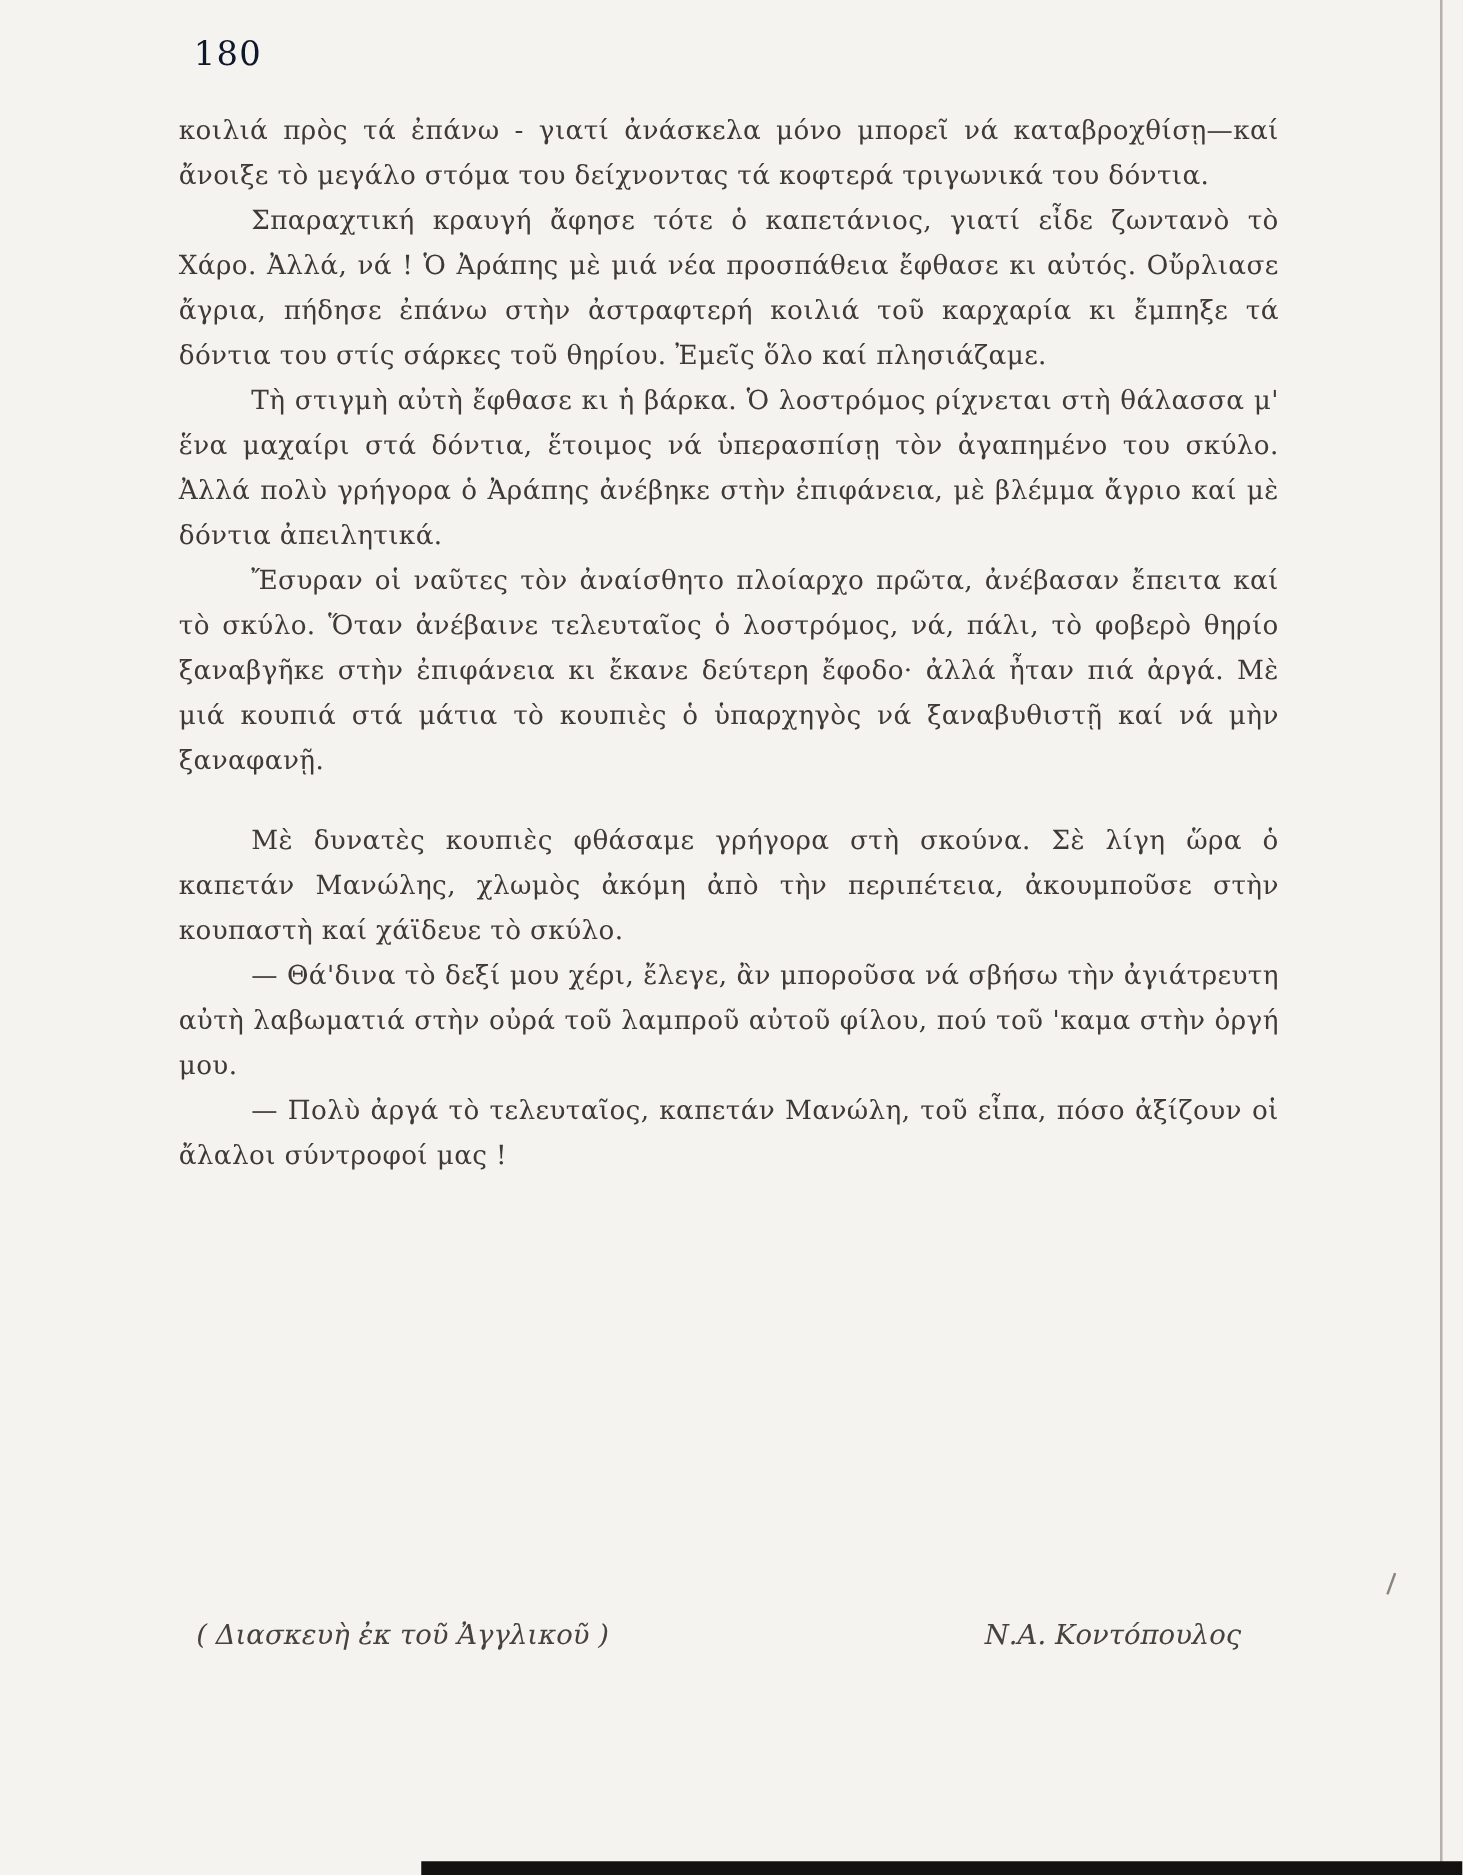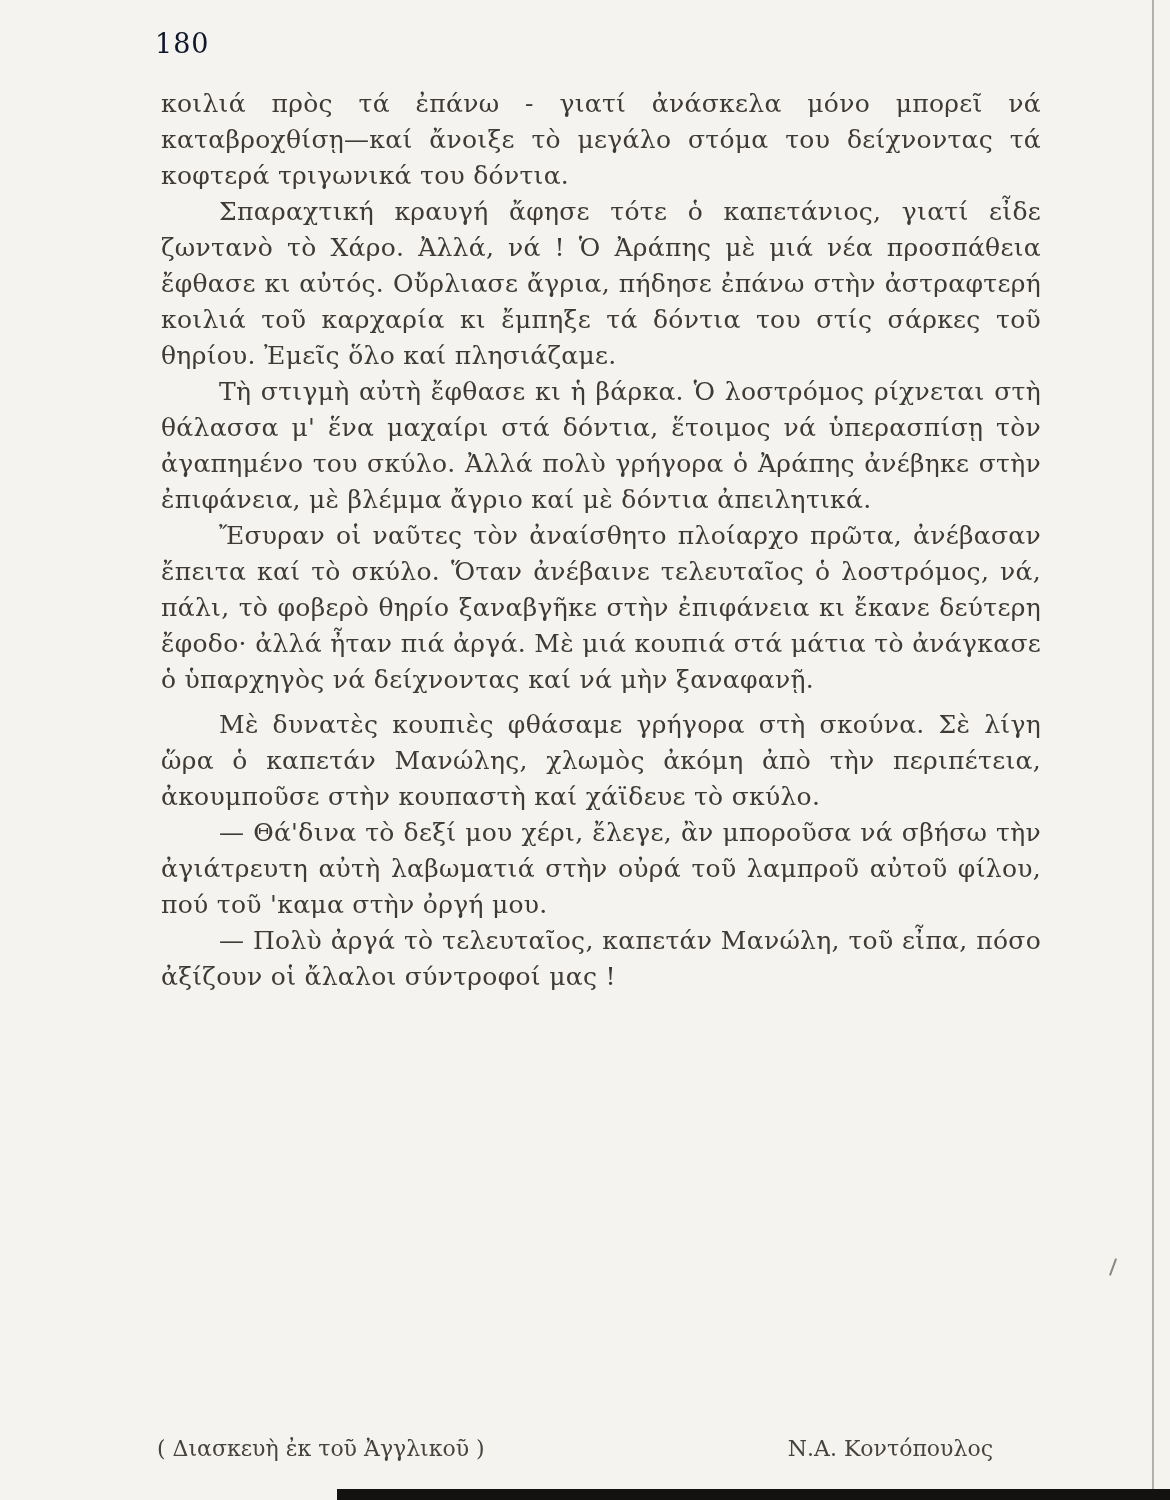--- a/index.html
+++ b/index.html
@@ -23,41 +23,42 @@
   }
   .page-number{
     position:absolute;
     left:155px;top:28px;
     font-size:27px;
     letter-spacing:1px;
     color:#0f172a;
   }
   .text-block{
     position:absolute;
-    left:161px;top:86px;
+    left:143px;top:86px;
     width:880px;
-    font-size:25px;
+    font-size:21px;
     line-height:36px;
     text-align:justify;
     letter-spacing:0.3px;
   }
   .para{
     margin:0;
     text-indent:58px;
   }
   .para.first{text-indent:0;}
-  .para.gap{margin-top:9px;}
+  .para.gap{margin-top:28px;}
   .footer{
     position:absolute;
-    left:157px;top:1416px;
+    left:157px;top:1276px;
     width:880px;
     display:flex;
     justify-content:space-between;
     align-items:baseline;
     font-size:22px;
+    font-style:italic;
     color:#46423c;
     text-align:center;
   }
   .footer .footer-right{padding-right:44px;margin-top:20px;}
   .right-rule{
     position:absolute;
     right:16px;top:0;
     width:2px;height:1500px;
     background:var(--rule);
     opacity:.85;
@@ -80,21 +81,21 @@
 <body>
 
 <div class="page">
 
   <div class="page-number">180</div>
 
   <div class="text-block">
     <p class="para first">κοιλιά πρὸς τά ἐπάνω - γιατί ἀνάσκελα μόνο μπορεῖ νά καταβροχθίσῃ—καί ἄνοιξε τὸ μεγάλο στόμα του δείχνοντας τά κοφτερά τριγωνικά του δόντια.</p>
     <p class="para">Σπαραχτική κραυγή ἄφησε τότε ὁ καπετάνιος, γιατί εἶδε ζωντανὸ τὸ Χάρο. Ἀλλά, νά ! Ὁ Ἀράπης μὲ μιά νέα προσπάθεια ἔφθασε κι αὐτός. Οὔρλιασε ἄγρια, πήδησε ἐπάνω στὴν ἀστραφτερή κοιλιά τοῦ καρχαρία κι ἔμπηξε τά δόντια του στίς σάρκες τοῦ θηρίου. Ἐμεῖς ὅλο καί πλησιάζαμε.</p>
     <p class="para">Τὴ στιγμὴ αὐτὴ ἔφθασε κι ἡ βάρκα. Ὁ λοστρόμος ρίχνεται στὴ θάλασσα μ' ἕνα μαχαίρι στά δόντια, ἕτοιμος νά ὑπερασπίσῃ τὸν ἀγαπημένο του σκύλο. Ἀλλά πολὺ γρήγορα ὁ Ἀράπης ἀνέβηκε στὴν ἐπιφάνεια, μὲ βλέμμα ἄγριο καί μὲ δόντια ἀπειλητικά.</p>
-    <p class="para">Ἔσυραν οἱ ναῦτες τὸν ἀναίσθητο πλοίαρχο πρῶτα, ἀνέβασαν ἔπειτα καί τὸ σκύλο. Ὅταν ἀνέβαινε τελευταῖος ὁ λοστρόμος, νά, πάλι, τὸ φοβερὸ θηρίο ξαναβγῆκε στὴν ἐπιφάνεια κι ἔκανε δεύτερη ἔφοδο· ἀλλά ἦταν πιά ἀργά. Μὲ μιά κουπιά στά μάτια τὸ ἀνάγκασε ὁ ὑπαρχηγὸς νά δείχνοντας καί νά μὴν ξαναφανῇ.</p>
+    <p class="para">Ἔσυραν οἱ ναῦτες τὸν ἀναίσθητο πλοίαρχο πρῶτα, ἀνέβασαν ἔπειτα καί τὸ σκύλο. Ὅταν ἀνέβαινε τελευταῖος ὁ λοστρόμος, νά, πάλι, τὸ φοβερὸ θηρίο ξαναβγῆκε στὴν ἐπιφάνεια κι ἔκανε δεύτερη ἔφοδο· ἀλλά ἦταν πιά ἀργά. Μὲ μιά κουπιά στά μάτια τὸ κουπιὲς ὁ ὑπαρχηγὸς νά ξαναβυθιστῇ καί νά μὴν ξαναφανῇ.</p>
     <p class="para gap">Μὲ δυνατὲς κουπιὲς φθάσαμε γρήγορα στὴ σκούνα. Σὲ λίγη ὥρα ὁ καπετάν Μανώλης, χλωμὸς ἀκόμη ἀπὸ τὴν περιπέτεια, ἀκουμποῦσε στὴν κουπαστὴ καί χάϊδευε τὸ σκύλο.</p>
     <p class="para">— Θά'δινα τὸ δεξί μου χέρι, ἔλεγε, ἂν μποροῦσα νά σβήσω τὴν ἀγιάτρευτη αὐτὴ λαβωματιά στὴν οὐρά τοῦ λαμπροῦ αὐτοῦ φίλου, πού τοῦ 'καμα στὴν ὀργή μου.</p>
     <p class="para">— Πολὺ ἀργά τὸ τελευταῖος, καπετάν Μανώλη, τοῦ εἶπα, πόσο ἀξίζουν οἱ ἄλαλοι σύντροφοί μας !</p>
   </div>
 
   <div class="footer">
     <span class="footer-left">( Διασκευὴ ἐκ τοῦ Ἀγγλικοῦ )</span>
     <span class="footer-right">Ν.Α. Κοντόπουλος</span>
   </div>
 

